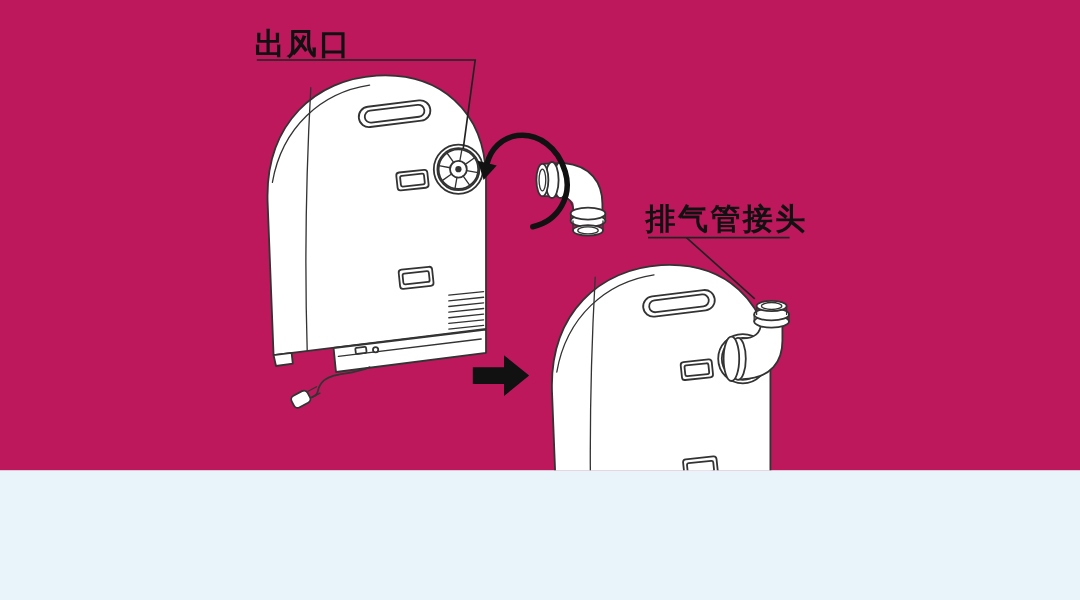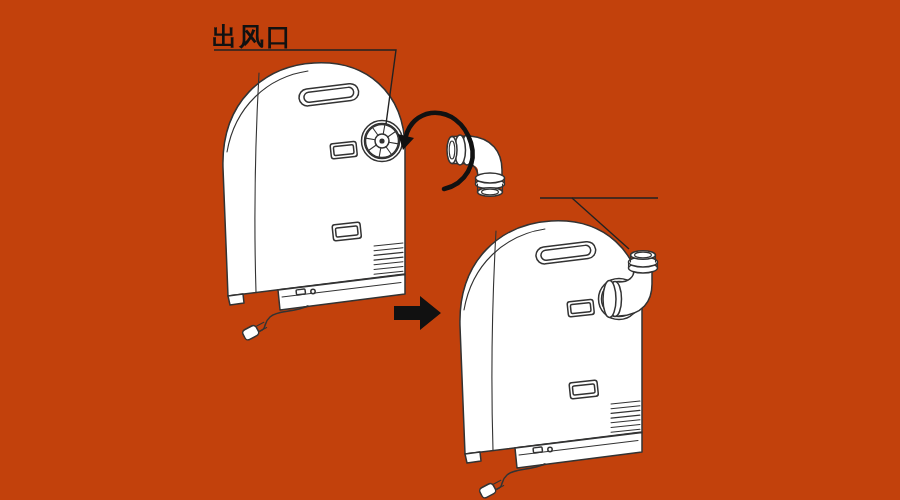--- a/index.html
+++ b/index.html
@@ -1,18 +1,18 @@
 <!DOCTYPE html>
 <html><head>
 <meta charset="utf-8">
 <style>
   html,body{margin:0;padding:0;background:#e8f4f9;}
   .scene{
-    position:relative;width:900px;height:500px;
-    background:#c2410c;overflow:hidden;
+    position:relative;width:900px;height:392px;
+    background:#be185d;overflow:hidden;
     font-family:"Liberation Sans","DejaVu Sans",sans-serif;
   }
   .scene svg{position:absolute;left:0;top:0;}
   .callout{
     position:absolute;color:#111;font-size:25px;font-weight:600;
     letter-spacing:2px;white-space:nowrap;z-index:2;
   }
   .ln{stroke:#333;stroke-width:1.5;fill:none;stroke-linecap:round;stroke-linejoin:round;}
   .f{fill:#ffffff;}
   .thin{stroke-width:1.1;}
@@ -20,20 +20,21 @@
   .blk{fill:#111;stroke:none;}
   .blkln{stroke:#111;stroke-width:4.6;fill:none;stroke-linecap:round;}
 </style>
 </head>
 <body>
 
 <div class="scene">
 
   <div class="callout" style="left:212px;top:20px;">出风口</div>
 
+  <div class="callout" style="left:538px;top:166px;">排气管接头</div>
 
   <svg width="900" height="500" viewBox="0 0 900 500">
 
     <defs>
       <g id="machine">
 
         <path class="ln f" d="M 16,240 L 11,112 C 9,46 52,10 102,7 C 154,4 192,36 193,92 L 193,218 L 16,240 Z"></path>
 
         <path class="ln thin" d="M 15,96 C 23,50 56,21 96,15"></path>
 

